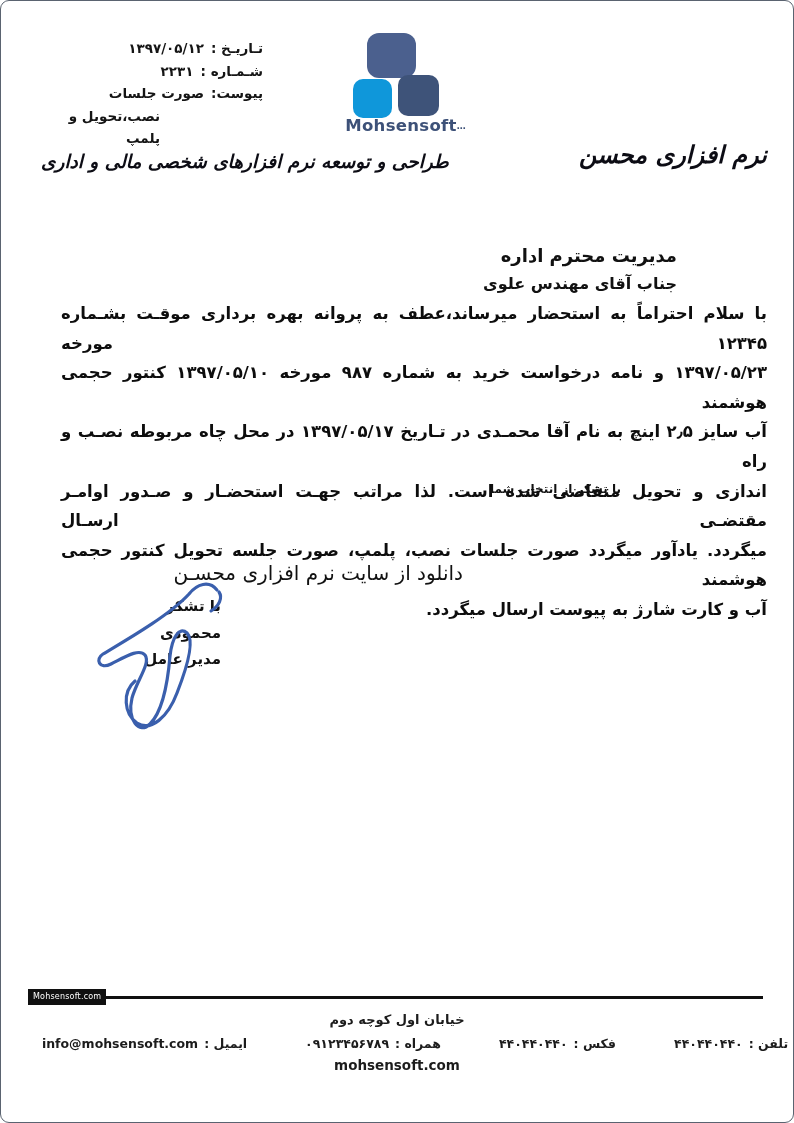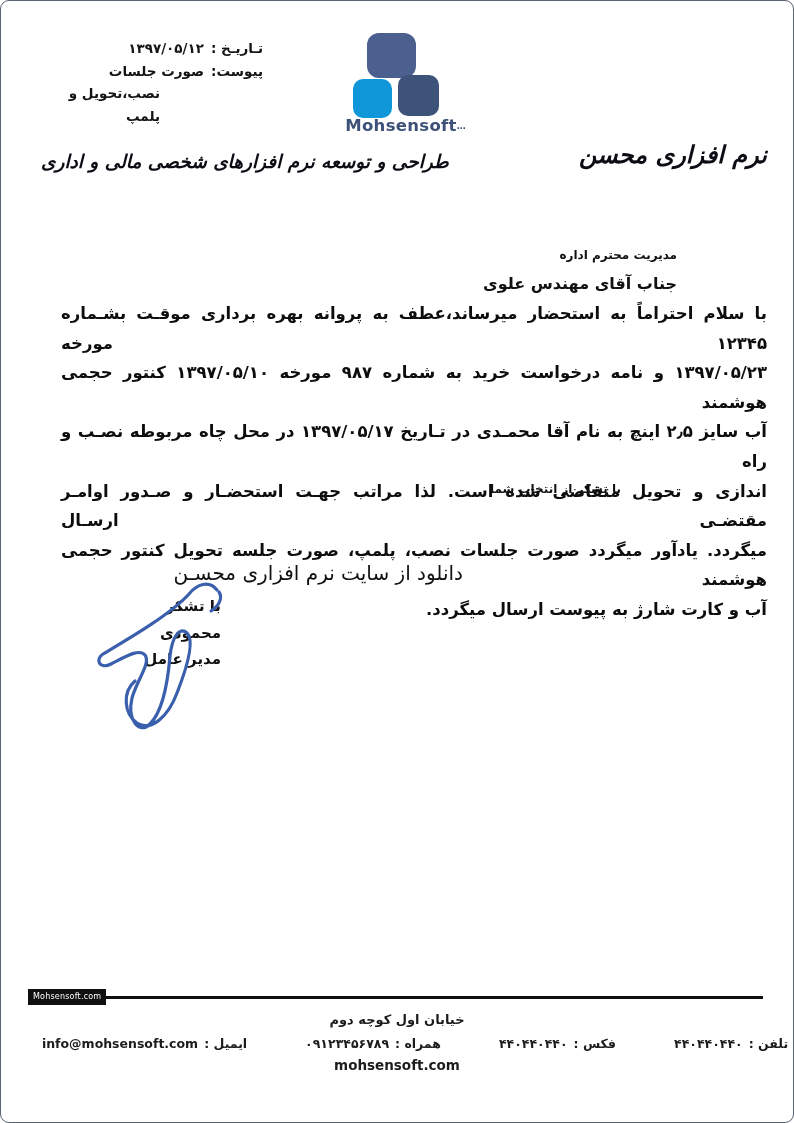--- a/index.html
+++ b/index.html
@@ -22,21 +22,21 @@
   .logo-caption .suffix{font-size:9px;letter-spacing:1px;vertical-align:2px;}
 
   
   .tagline{font-family:"DejaVu Serif","Liberation Serif",serif;font-style:italic;font-weight:bold;
         direction:rtl;color:#0c0c14;white-space:nowrap;}
   .tagline-right{position:absolute;right:26px;top:139px;font-size:24px;}
   .tagline-left{position:absolute;left:40px;top:150px;font-size:18.5px;}
 
   
   .recipient{position:absolute;right:116px;top:240px;direction:rtl;text-align:right;}
-  .recipient-title{font-size:12px;font-weight:bold;line-height:29px;}
+  .recipient-title{font-size:18px;font-weight:bold;line-height:29px;}
   .recipient-name{font-size:16px;font-weight:600;line-height:27px;}
 
   
   .body-text{position:absolute;left:44px;width:722px;top:298px;direction:rtl;
         font-size:16.5px;font-weight:600;line-height:29.6px;color:#0d0d0d;}
   .body-line{text-align:justify;text-align-last:justify;margin-left:16px;-moz-text-align-last:justify;}
   .body-line.last{text-align:right;text-align-last:right;-moz-text-align-last:right;}
 
   .closing{position:absolute;right:172px;top:481px;direction:rtl;font-size:12px;font-weight:600;}
   .download{position:absolute;right:330px;top:560px;direction:rtl;font-size:20px;font-weight:400;}
@@ -61,20 +61,23 @@
   .footer .website{font-size:13.5px;font-weight:600;margin-top:3px;direction:ltr;}
 </style>
 </head>
 <body>
 
 <div class="page">
 
   <div class="meta">
     <div>
       <span class="label">تـاریـخ :</span><span>۱۳۹۷/۰۵/۱۲</span>
+    </div>
+    <div>
+      <span class="label">شـمـاره :</span><span>۲۲۳۱</span>
     </div>
     <div>
       <span class="label">پیوست:</span><span>صورت جلسات</span>
     </div>
     <div class="cont">نصب،تحویل و پلمپ</div>
   </div>
 
   <div class="logo">
     <svg width="90" height="86" viewBox="0 0 90 86">
       <rect x="14" y="0" width="49" height="45" rx="12" fill="#4b608e"></rect>

